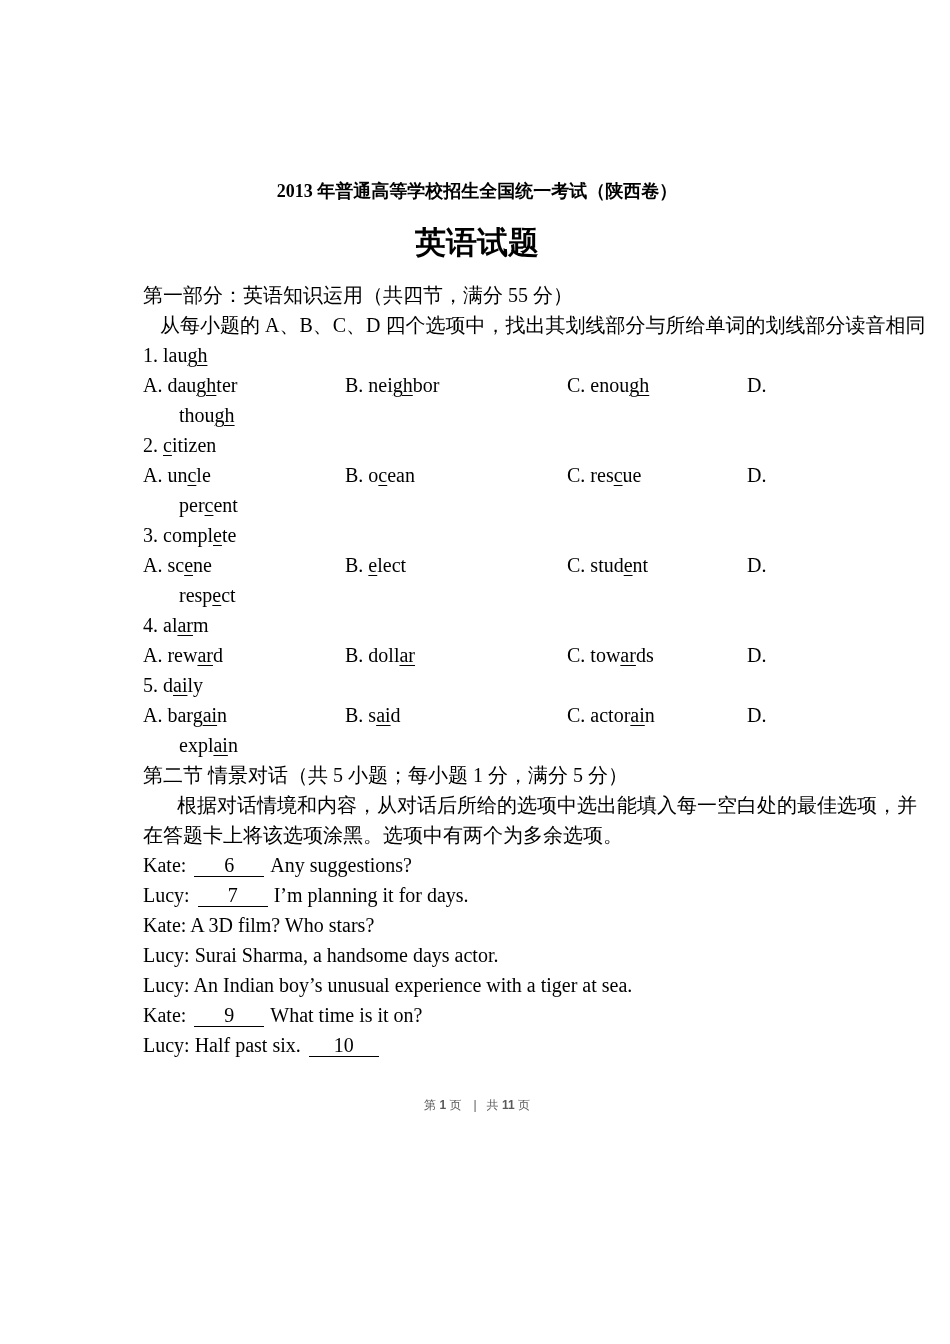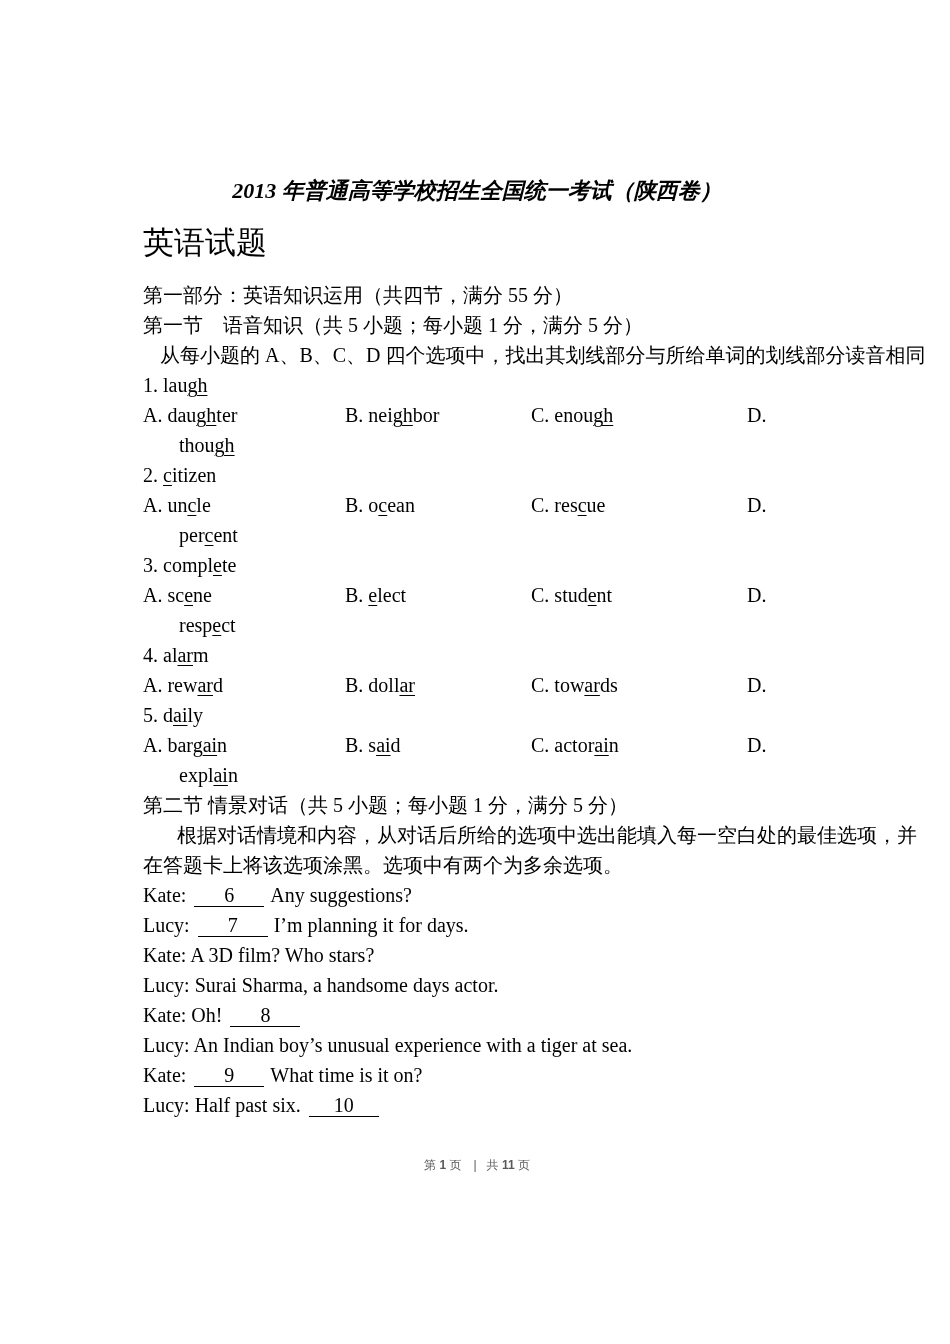--- a/index.html
+++ b/index.html
@@ -14,44 +14,44 @@
   }
   .content {
     position: absolute;
     left: 143px;
     top: 0;
     width: 668px;
   }
   .main-title {
     margin: 176px 0 0 0;
     text-align: center;
-    font-size: 22px;
+    font-size: 18px;
     font-weight: bold;
     line-height: 30px;
-    font-style: italic;
   }
   .sub-title {
     margin: 16px 0 0 0;
+    text-align: center;
     font-size: 31px;
-    font-weight: normal;
+    font-weight: bold;
     line-height: 42px;
   }
   .body-text {
     margin-top: 16px;
     font-size: 20px;
     line-height: 30px;
   }
   .line { height: 30px; white-space: nowrap; }
   .indent-1 { padding-left: 17px; }
   .indent-2 { padding-left: 34px; }
   .opt-row { position: relative; height: 30px; }
   .opt { position: absolute; top: 0; white-space: nowrap; }
   .o0 { left: 0; }
   .o1 { left: 202px; }
-  .o2 { left: 388px; }
+  .o2 { left: 424px; }
   .o3 { left: 604px; }
   .wrap-word { padding-left: 36px; }
   .u {
     text-decoration: underline;
     text-decoration-thickness: 1px;
     text-underline-offset: 3px;
   }
   .blank {
     display: inline-block;
     min-width: 64px;
@@ -78,21 +78,20 @@
 
 <div class="page">
   <div class="content">
 
     <div class="main-title">2013 年普通高等学校招生全国统一考试（陕西卷）</div>
     <div class="sub-title">英语试题</div>
 
     <div class="body-text">
 
       <div class="line">第一部分：英语知识运用（共四节，满分 55 分）</div>
-      <div class="line">第一节　语音知识（共 5 小题；每小题 1 分，满分 5 分）</div>
       <div class="line indent-1">从每小题的 A、B、C、D 四个选项中，找出其划线部分与所给单词的划线部分读音相同</div>
 
       <div class="line">
         <span>1.</span>
         <span><span>lau</span><span class="u">gh</span><span></span></span>
       </div>
       <div class="opt-row">
         <span class="opt o0"><span>A.</span> <span>dau</span><span class="u">gh</span><span>ter</span></span>
         <span class="opt o1"><span>B.</span> <span>nei</span><span class="u">gh</span><span>bor</span></span>
         <span class="opt o2"><span>C.</span> <span>enou</span><span class="u">gh</span><span></span></span>
@@ -148,21 +147,20 @@
       <div class="line wrap-word"><span>expl</span><span class="u">ai</span><span>n</span></div>
 
       <div class="line">第二节 情景对话（共 5 小题；每小题 1 分，满分 5 分）</div>
       <div class="line indent-2">根据对话情境和内容，从对话后所给的选项中选出能填入每一空白处的最佳选项，并</div>
       <div class="line">在答题卡上将该选项涂黑。选项中有两个为多余选项。</div>
 
       <div class="line"><span>Kate:</span> <span class="blank">6</span><span>Any suggestions?</span></div>
       <div class="line"><span>Lucy:</span> <span class="blank">7</span><span>I’m planning it for days.</span></div>
       <div class="line"><span>Kate:</span> <span>A 3D film? Who stars?</span></div>
       <div class="line"><span>Lucy:</span> <span>Surai Sharma, a handsome days actor.</span></div>
-      <div class="line"><span>Kate:</span> <span>Oh!</span> <span class="blank">8</span></div>
       <div class="line"><span>Lucy:</span> <span>An Indian boy’s unusual experience with a tiger at sea.</span></div>
       <div class="line"><span>Kate:</span> <span class="blank">9</span><span>What time is it on?</span></div>
       <div class="line"><span>Lucy:</span> <span>Half past six.</span> <span class="blank">10</span></div>
 
     </div>
 
     <div class="footer">
       <span>第</span>
       <span class="num">1</span>
       <span>页</span><span class="sep">|</span><span>共</span>

